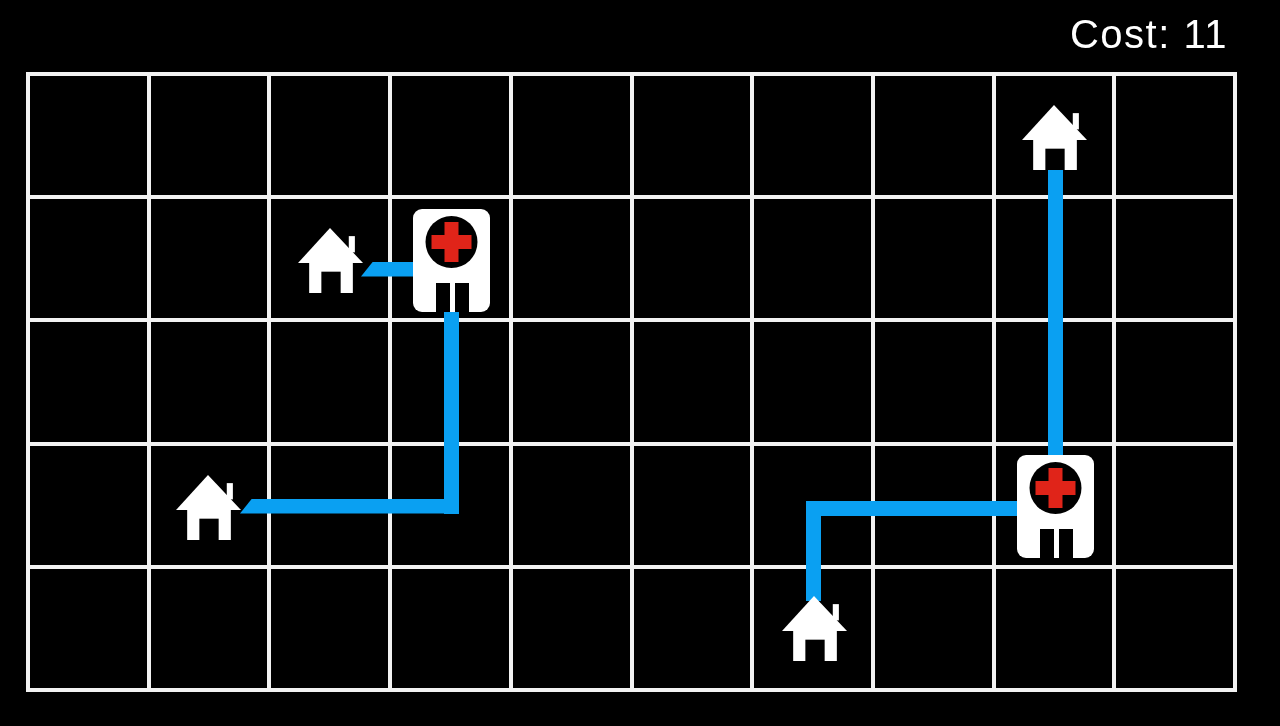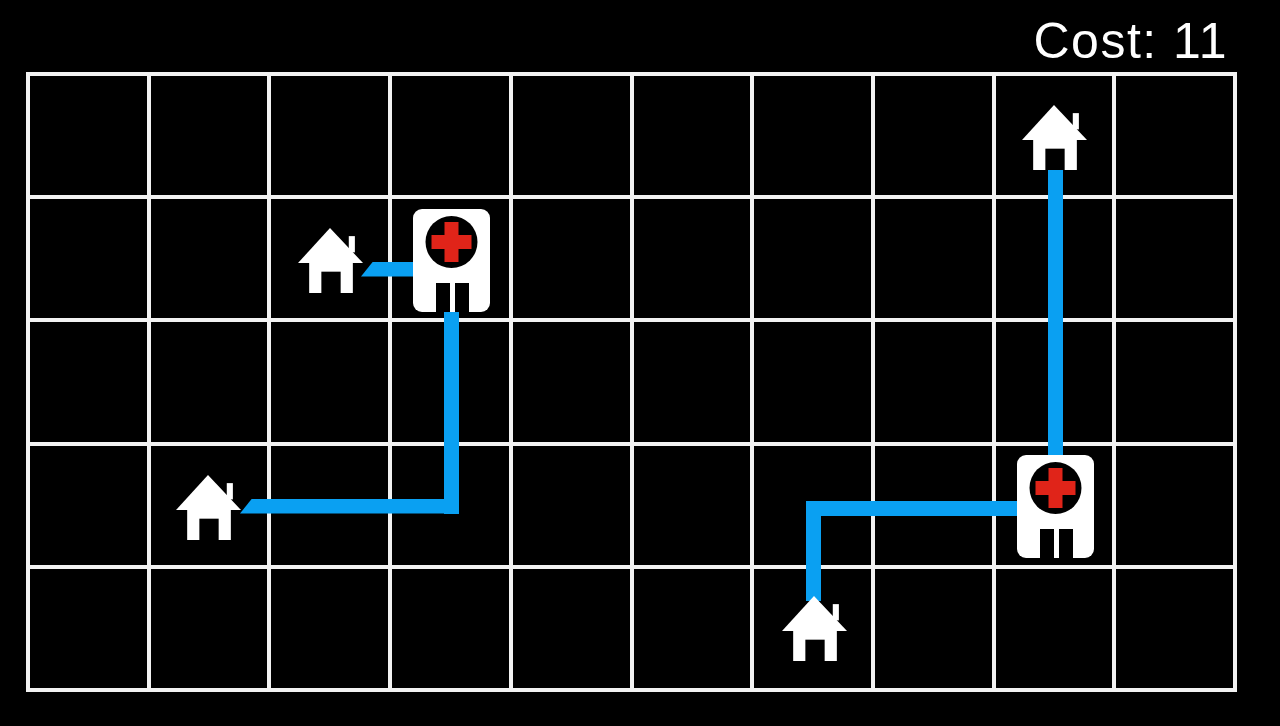--- a/index.html
+++ b/index.html
@@ -13,21 +13,21 @@
     width: 1280px;
     height: 726px;
     background: #000;
     overflow: hidden;
   }
   #cost-display {
     position: absolute;
     top: 12px;
     right: 52px;
     color: #ffffff;
-    font-size: 50px;
+    font-size: 40px;
     font-weight: 300;
     letter-spacing: 1.5px;
     white-space: pre;
     z-index: 5;
   }
   #board {
     position: absolute;
     z-index: 1;
   }
   .gridline {

